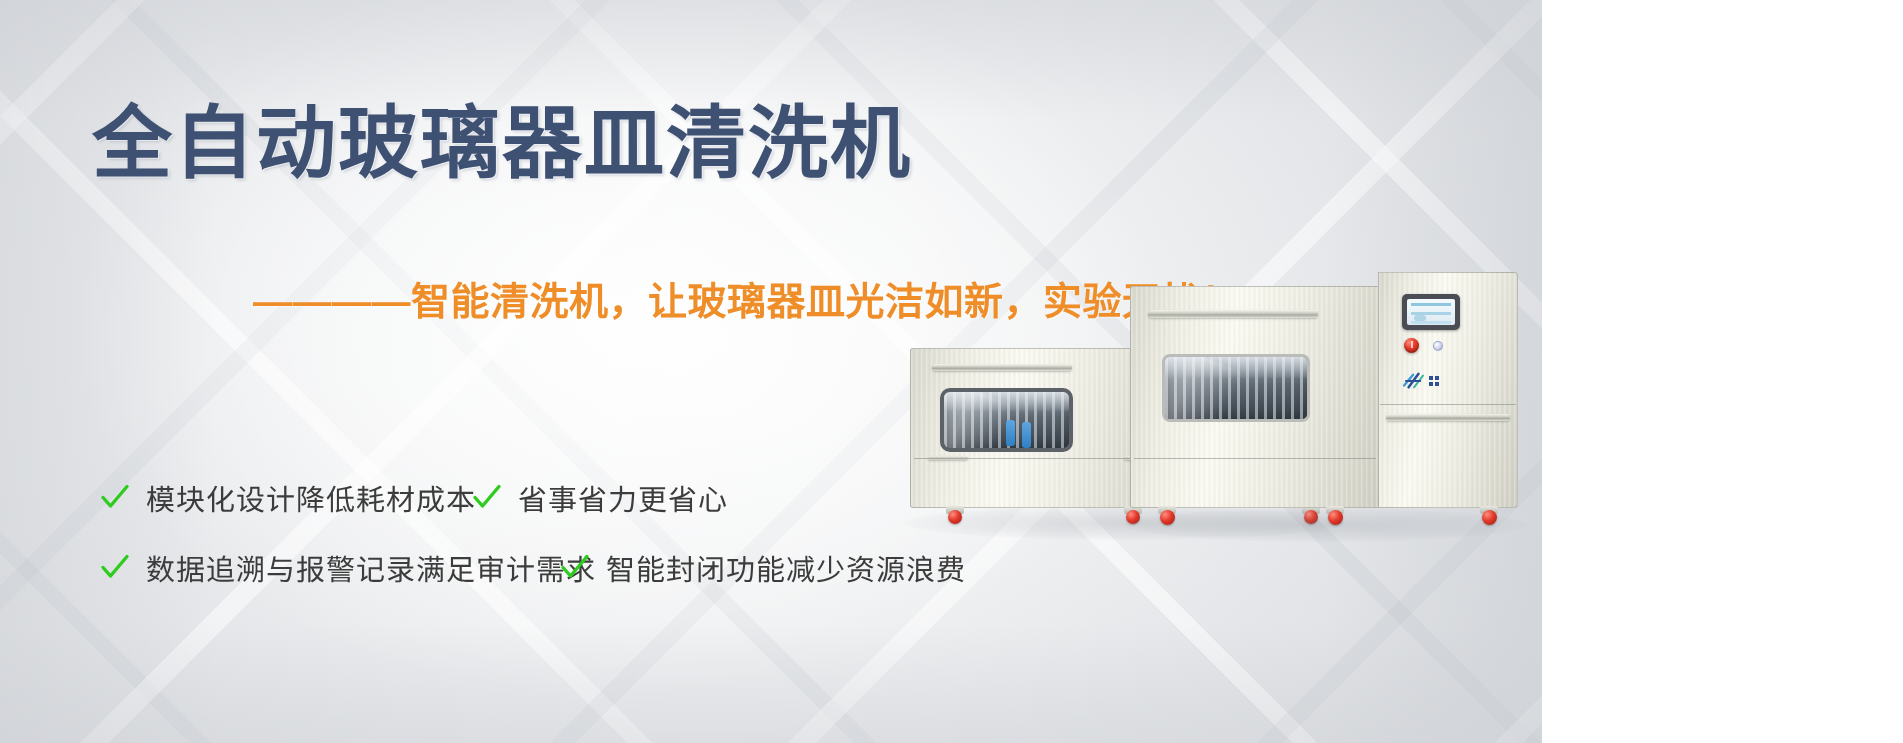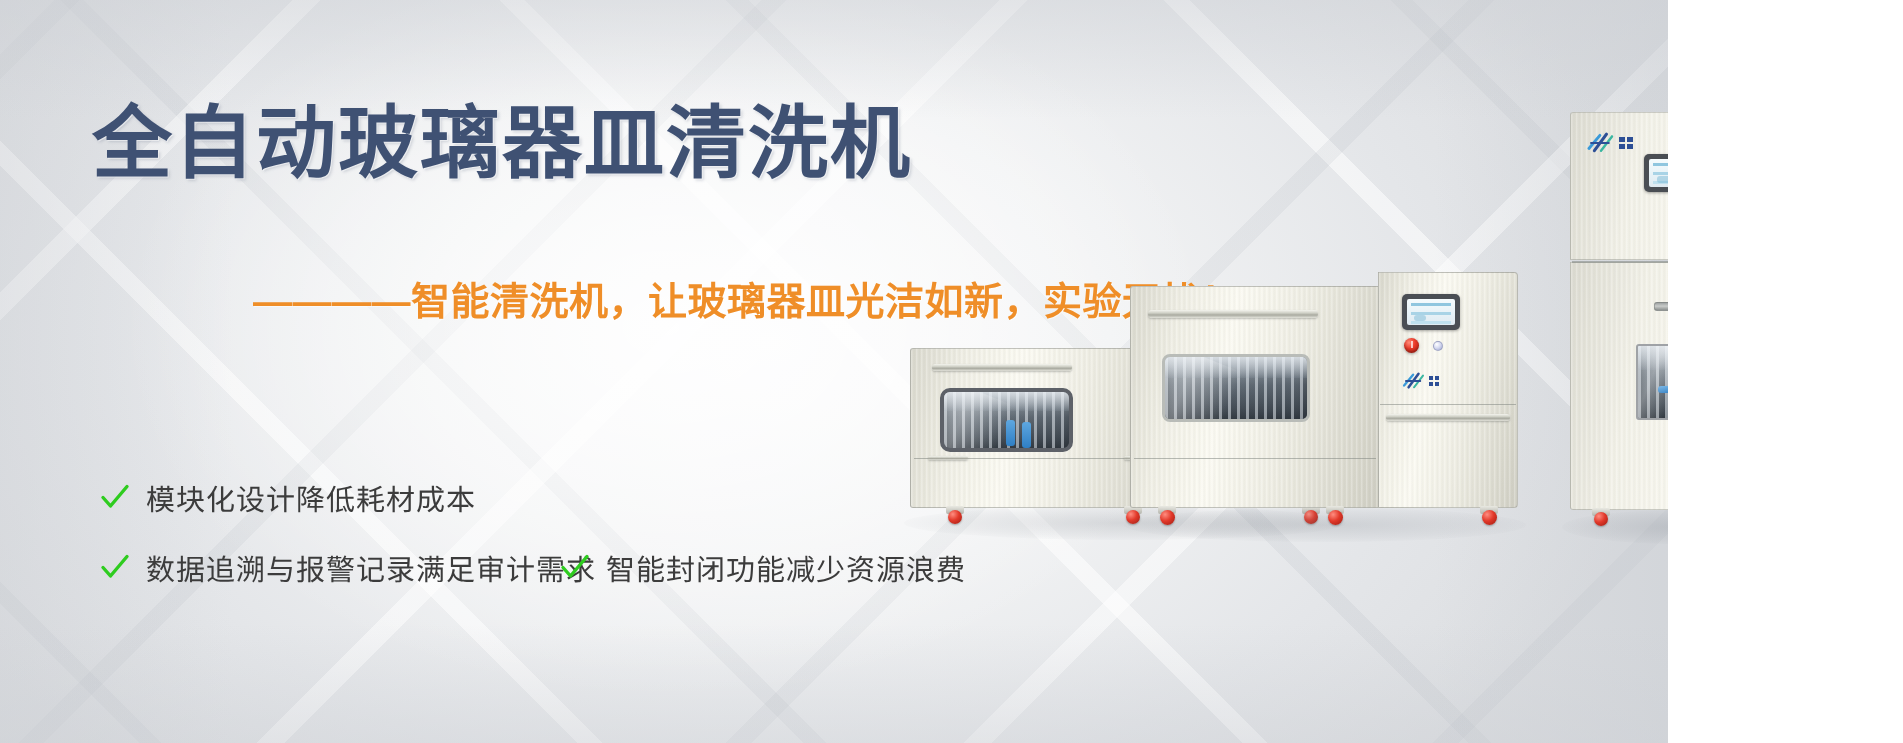--- a/index.html
+++ b/index.html
@@ -5,21 +5,21 @@
 <style>
   html, body {
     margin: 0;
     padding: 0;
     background: #ffffff;
   }
   * { box-sizing: border-box; }
 
   .banner {
     position: relative;
-    width: 1668px;
+    width: 1542px;
     height: 743px;
     overflow: hidden;
     font-family: "Liberation Sans", "DejaVu Sans", sans-serif;
     background: #e8eaec;
   }
 
   
   .bg-base {
     position: absolute;
     inset: 0;
@@ -336,20 +336,28 @@
     <div class="features">
 
       <div class="feat-row">
         <div class="feat-item col1">
           <span class="check-icon">
             <svg width="30" height="30" viewBox="0 0 30 30">
               <path d="M3 15.5 L10.5 24 L27 4.5" fill="none" stroke="#2ecc1f" stroke-width="3.4" stroke-linecap="round" stroke-linejoin="round"></path>
             </svg>
           </span>
           <span class="feat-label">模块化设计降低耗材成本</span>
+        </div>
+        <div class="feat-item col2">
+          <span class="check-icon">
+            <svg width="30" height="30" viewBox="0 0 30 30">
+              <path d="M3 15.5 L10.5 24 L27 4.5" fill="none" stroke="#2ecc1f" stroke-width="3.4" stroke-linecap="round" stroke-linejoin="round"></path>
+            </svg>
+          </span>
+          <span class="feat-label">省事省力更省心</span>
         </div>
       </div>
 
       <div class="feat-row">
         <div class="feat-item col2">
           <span class="check-icon">
             <svg width="30" height="30" viewBox="0 0 30 30">
               <path d="M3 15.5 L10.5 24 L27 4.5" fill="none" stroke="#2ecc1f" stroke-width="3.4" stroke-linecap="round" stroke-linejoin="round"></path>
             </svg>
           </span>

